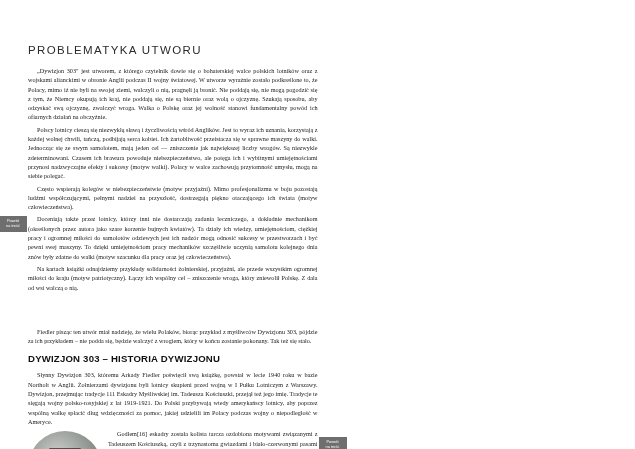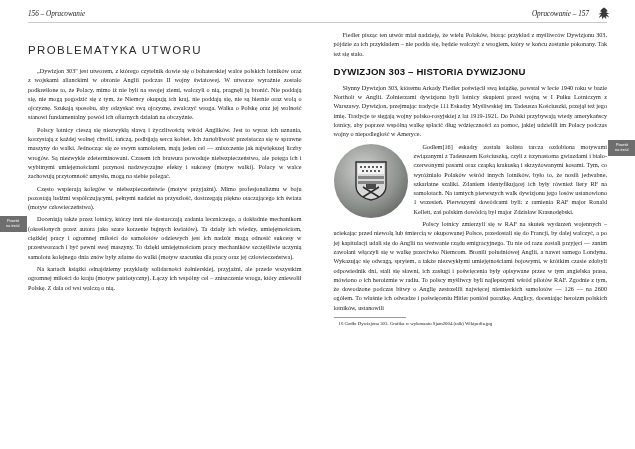--- a/index.html
+++ b/index.html
@@ -63,20 +63,21 @@
   }
   
   .columns {
     position: absolute;
     top: 20px;
     left: 0;
     right: 0;
     bottom: 0;
     display: flex;
     gap: 32px;
+    flex-direction: column;
   }
   .col {
     width: 50%;
     position: relative;
   }
   h1.chapter-title {
     font-family: "Liberation Sans", sans-serif;
     font-size: 11.5px;
     font-weight: normal;
     letter-spacing: 1.4px;
@@ -150,28 +151,20 @@
     text-indent: 5px;
     color: #222;
   }
 </style>
 </head>
 <body>
 
 <div class="page">
   <div class="page-inner">
 
-    <div class="headers">
-      <div class="head-left">156 – Opracowanie</div>
-      <div class="head-right">Opracowanie – 157</div>
-      <div class="head-rule"></div>
-      <svg class="corner-logo" viewBox="0 0 24 24">
-        <path d="M12 2c2 1 4 3 5 5-1 0-2 .5-2.5 1.2C16 8.6 18 9.6 19 11c-1.4-.4-2.6-.3-3.4.2 1.4.8 2.6 2.3 3 4-1.5-1.2-3-1.8-4.3-1.6.7 1.1.9 2.6.6 4-.9-1.5-2-2.5-3-2.9-.8.6-1.6 1.8-1.8 3.3-.8-1.4-1-3-.6-4.3-1.4.2-2.9.9-4.2 2.2.4-1.9 1.5-3.6 2.9-4.6-.9-.5-2.2-.6-3.6-.1 1.1-1.4 3-2.4 4.6-2.6C8.6 7.9 7.8 7.3 6.8 7.1 8 4.9 10 3 12 2z" fill="#3a3a3a"></path>
-      </svg>
-    </div>
 
     <div class="columns">
 
       <div class="col">
         <h1 class="chapter-title">PROBLEMATYKA UTWORU</h1>
 
         <div class="side-tab" style="top:186px">Powrót<br>na treść</div>
 
         <p class="body">„Dywizjon 303" jest utworem, z którego czytelnik dowie się o bohaterskiej walce polskich lotników oraz z wojskami alianckimi w obronie Anglii podczas II wojny światowej. W utworze wyraźnie zostało podkreślone to, że Polacy, mimo iż nie byli na swojej ziemi, walczyli o nią, pragnęli ją bronić. Nie poddają się, nie mogą pogodzić się z tym, że Niemcy okupują ich kraj, nie poddają się, nie są biernie oraz wolą o ojczyznę. Szukają sposobu, aby odzyskać swą ojczyznę, zwalczyć wroga. Walka o Polskę oraz jej wolność stanowi fundamentalny powód ich ofiarnych działań na obczyźnie.</p>
         <p class="body">Polscy lotnicy cieszą się niezwykłą sławą i życzliwością wśród Anglików. Jest to wyraz ich uznania, korzystają z każdej wolnej chwili, tańczą, podbijają serca kobiet. Ich żartobliwość przeistacza się w sprawne maszyny do walki. Jednocząc się ze swym samolotem, mają jeden cel — zniszczenie jak największej liczby wrogów. Są niezwykle zdeterminowani. Czasem ich brawura powoduje niebezpieczeństwo, ale potęga ich i wybitnymi umiejętnościami przynosi nadzwyczajne efekty i sukcesy (motyw walki). Polacy w walce zachowują przytomność umysłu, mogą na siebie polegać.</p>

